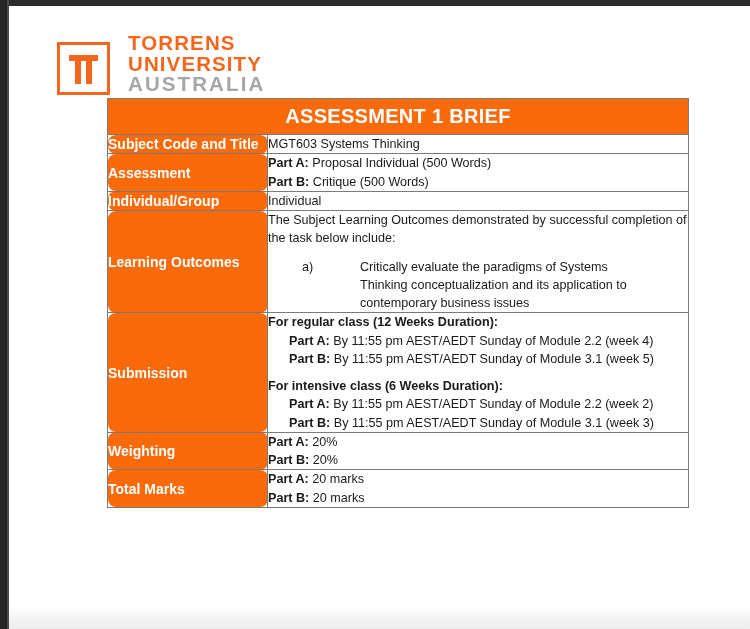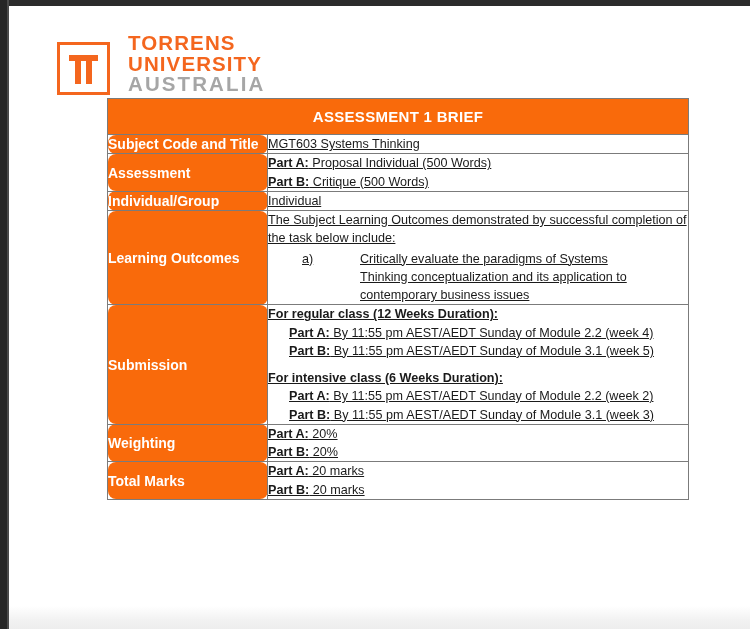--- a/index.html
+++ b/index.html
@@ -118,51 +118,50 @@
   }
   #brief-table td {
     border: 1px solid #7b7b7b;
     vertical-align: middle;
     padding: 0;
   }
   .th-banner {
     background: #F96A0B;
     color: #ffffff;
     font-weight: bold;
-    font-size: 15px;
+    font-size: 20px;
     text-align: center;
     height: 36px;
     letter-spacing: 0.3px;
   }
   td.label-cell {
     background: #F96A0B;
     color: #ffffff;
     font-weight: bold;
     font-size: 14px;
     padding: 6px 0 6px 11px;
     width: 160px;
     border-radius: 8px;
   }
   td.value-cell {
     background: #ffffff;
     color: #1a1a1a;
     font-size: 12.6px;
     padding: 9px 10px 9px 9px;
     line-height: 1.45;
-    text-decoration: underline;
   }
   .value-cell .line { white-space: nowrap; }
   .value-cell .wrapline { white-space: normal; }
   .value-cell b { font-weight: bold; }
   .spacer-line { height: 9px; }
 
   .indent-1 { padding-left: 21px; }
 
   
-  .lo-intro { margin-bottom: 2px; }
+  .lo-intro { margin-bottom: 10px; }
   .lo-list { margin: 0; padding: 0; }
   .lo-item {
     display: flex;
     padding-left: 34px;
     margin-top: 2px;
   }
   .lo-marker { width: 26px; flex: none; }
   .lo-text { width: 270px; margin-left: 32px; }
 </style>
 </head>

